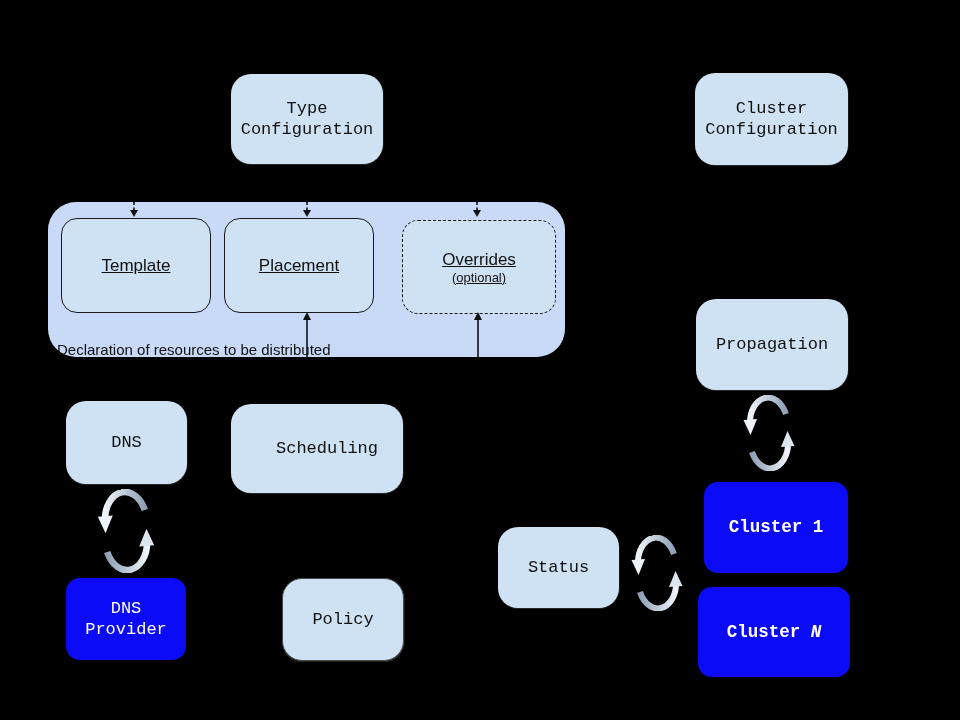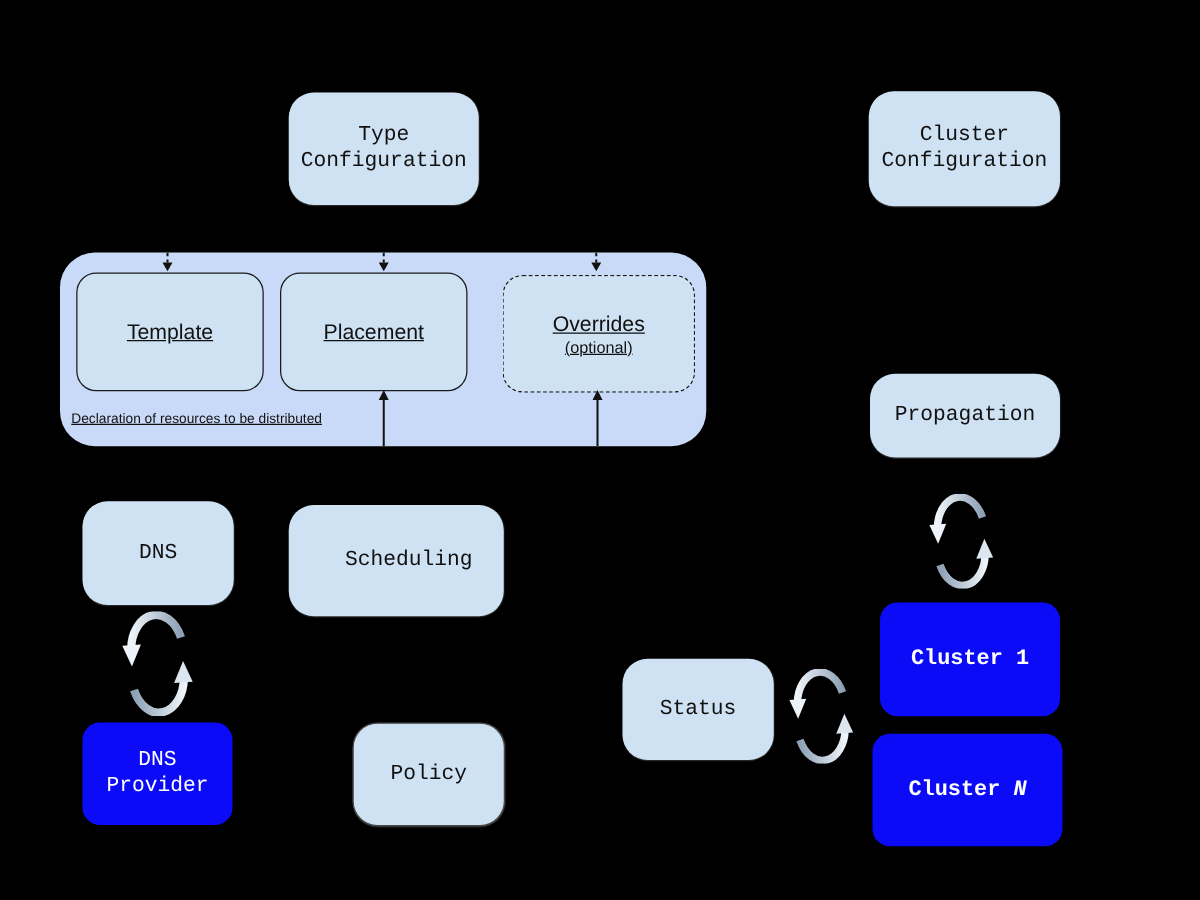--- a/index.html
+++ b/index.html
@@ -14,21 +14,21 @@
   .light{background:var(--node_light);border-radius:20px;box-shadow:0 1px 0 rgba(70,70,70,.55),1px 0 0 rgba(70,70,70,.35);}
   .blue{background:var(--node_blue);border-radius:14px;color:var(--text_light);}
   .bold{font-weight:bold;font-size:17.5px;}
   .panel{position:absolute;left:48px;top:202px;width:517px;height:155px;
          background:var(--panel);border-radius:28px;}
   .inner{position:absolute;background:var(--node_light);border:1.4px solid #1a1a1a;
          border-radius:16px;display:flex;flex-direction:column;align-items:center;justify-content:center;
          text-align:center;color:var(--ink);font-size:17px;line-height:21px;text-decoration:underline;}
   .dashdot{border:1.5px dashed #1a1a1a;}
   .two-line{white-space:pre-line;}
-  .caption{position:absolute;left:57px;top:329px;color:var(--ink);font-size:11px;white-space:nowrap;text-decoration:underline;}
+  .caption{position:absolute;left:57px;top:341px;color:var(--ink);font-size:15px;white-space:nowrap;}
   .opt{font-size:13px;line-height:16px;}
   .arrow{position:absolute;}
   .sync{position:absolute;}
   .sync-dns{left:97px;top:489px;width:58px;height:84px;}
   .sync-prop{left:742px;top:395px;width:54px;height:76px;}
   .sync-status{left:630px;top:535px;width:54px;height:76px;}
   .policy-border{border:1.5px solid #4a4a4a;}
   .it{font-style:italic;}
 </style>
 </head>
@@ -116,21 +116,21 @@
   </div>
 
   <div class="node light" style="left:231px;top:404px;width:152px;height:89px;padding-left:20px;">
     <span>Scheduling</span>
   </div>
 
   <div class="node light policy-border" style="left:236px;top:578px;width:120px;height:81px;margin-left:46px;">
     <span>Policy</span>
   </div>
 
-  <div class="node light" style="left:696px;top:299px;width:152px;height:67px;">
+  <div class="node light" style="left:696px;top:299px;width:152px;height:91px;">
     <span>Propagation</span>
   </div>
 
   <svg class="sync sync-prop" viewBox="0 0 52 76">
       <use href="#sync-shape"></use>
     </svg>
 
   <div class="node blue bold" style="left:704px;top:482px;width:144px;height:91px;">
     <span>Cluster 1</span>
   </div>

